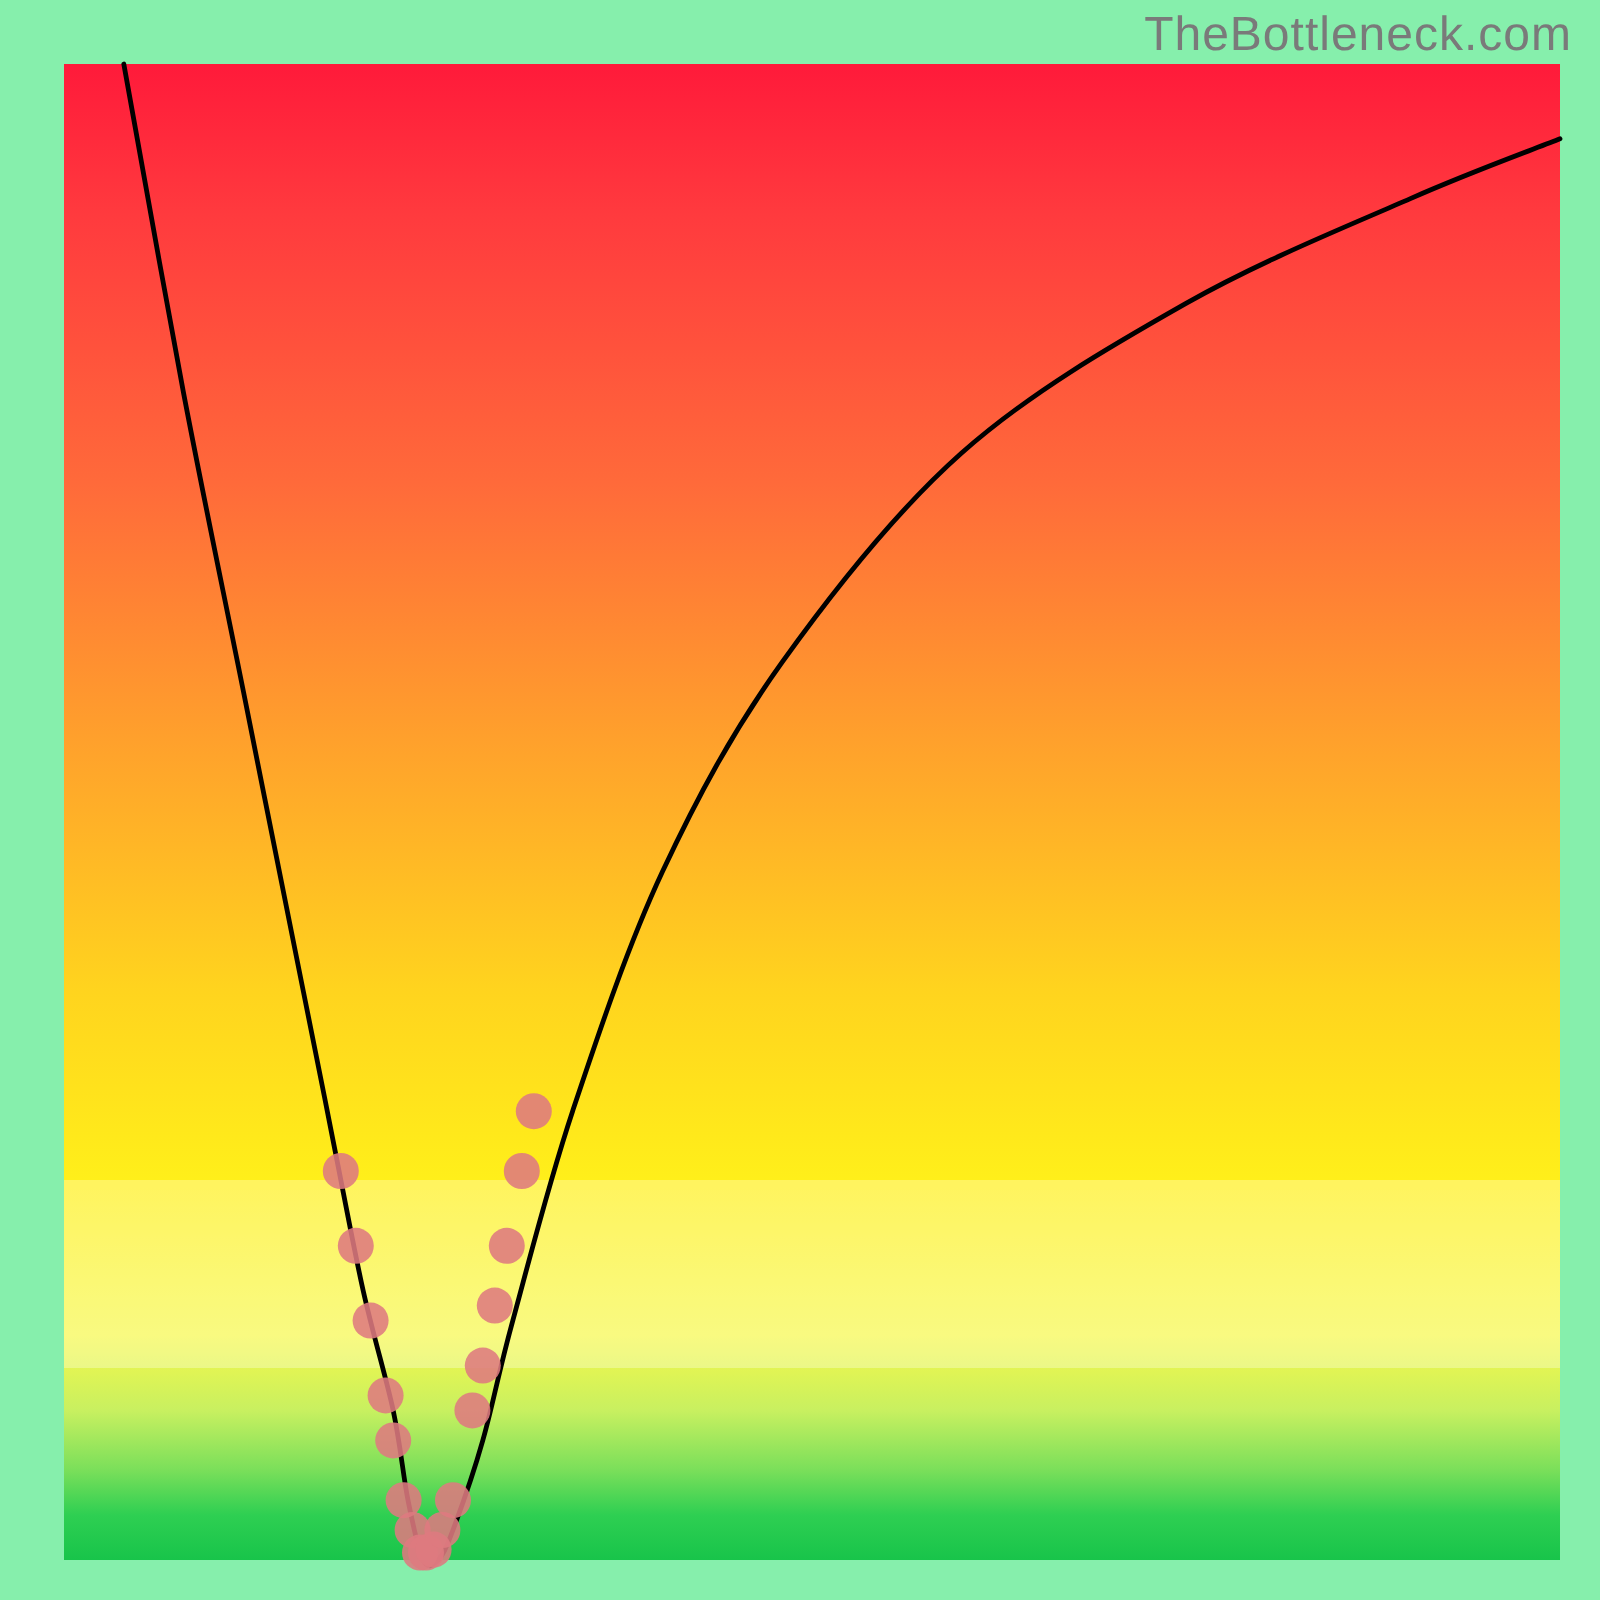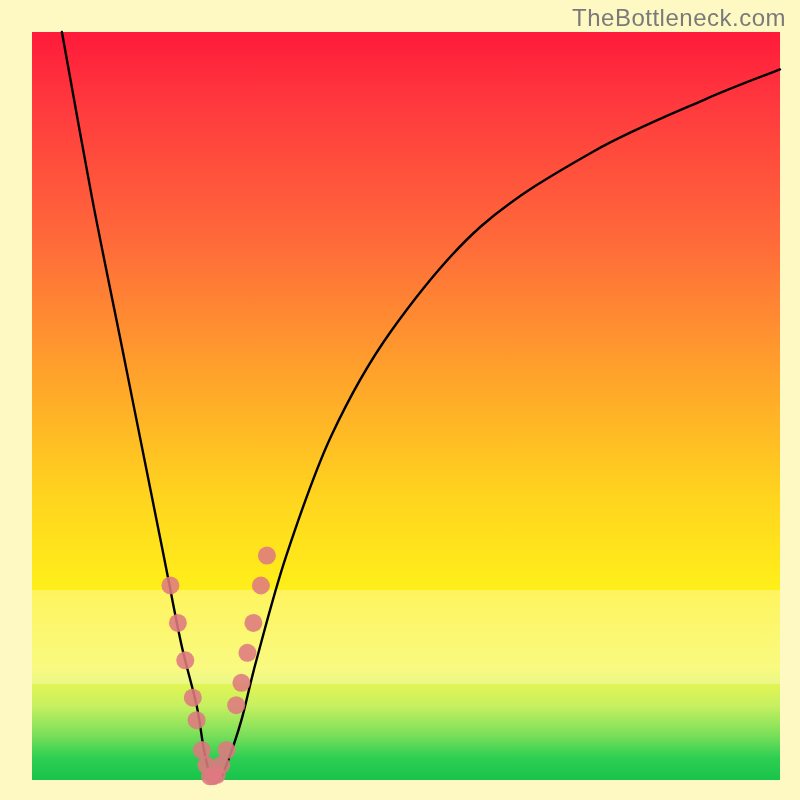--- a/index.html
+++ b/index.html
@@ -9,21 +9,21 @@
     height: 800px;
     background: #000;
     overflow: hidden;
   }
   .frame {
     position: absolute;
     left: 0;
     top: 0;
     width: 800px;
     height: 800px;
-    background: #fef9c3;
+    background: #86efac;
   }
   .plot {
     position: absolute;
     left: 32px;
     top: 32px;
     width: 748px;
     height: 748px;
     
     background: linear-gradient(
       to bottom,

